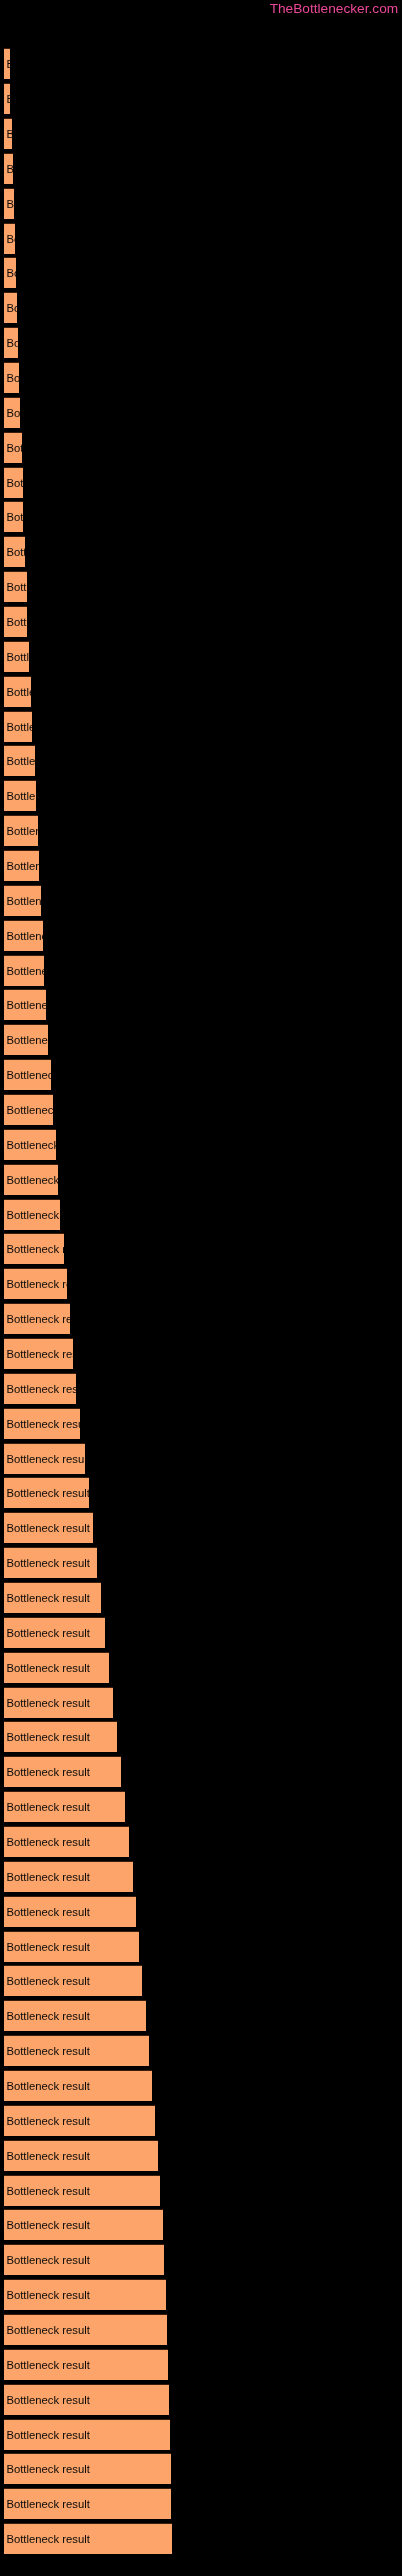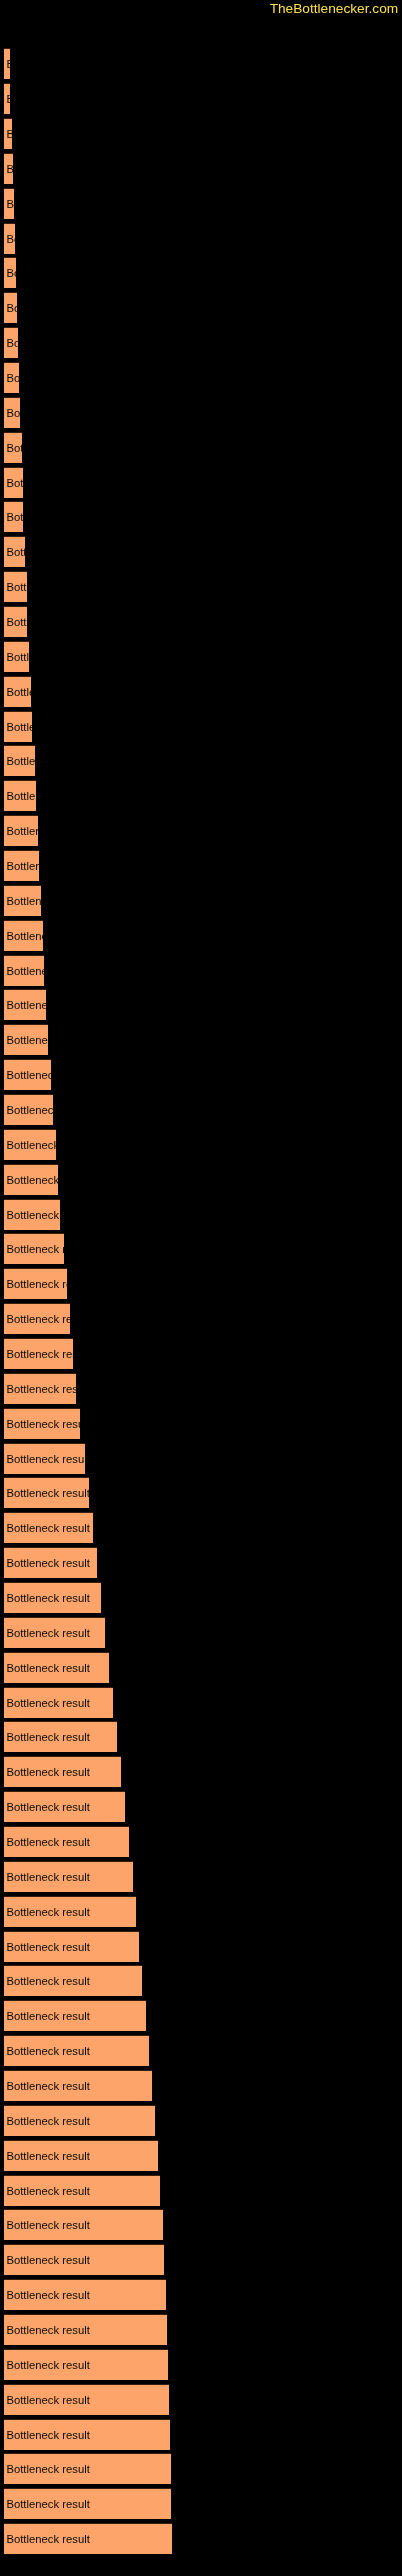--- a/index.html
+++ b/index.html
@@ -21,21 +21,21 @@
     width: 403px;
     height: 2576px;
     background: #000000;
   }
   .site-header {
     position: absolute;
     right: 4.8px;
     top: 0.8px;
     font-size: 13.7px;
     line-height: 16px;
-    color: #fde047;
+    color: #ec4899;
     font-family: "Liberation Sans", sans-serif;
     letter-spacing: 0px;
     white-space: nowrap;
   }
   .bars-layer {
     position: absolute;
     left: 0;
     top: 0;
     width: 403px;
     height: 2576px;

